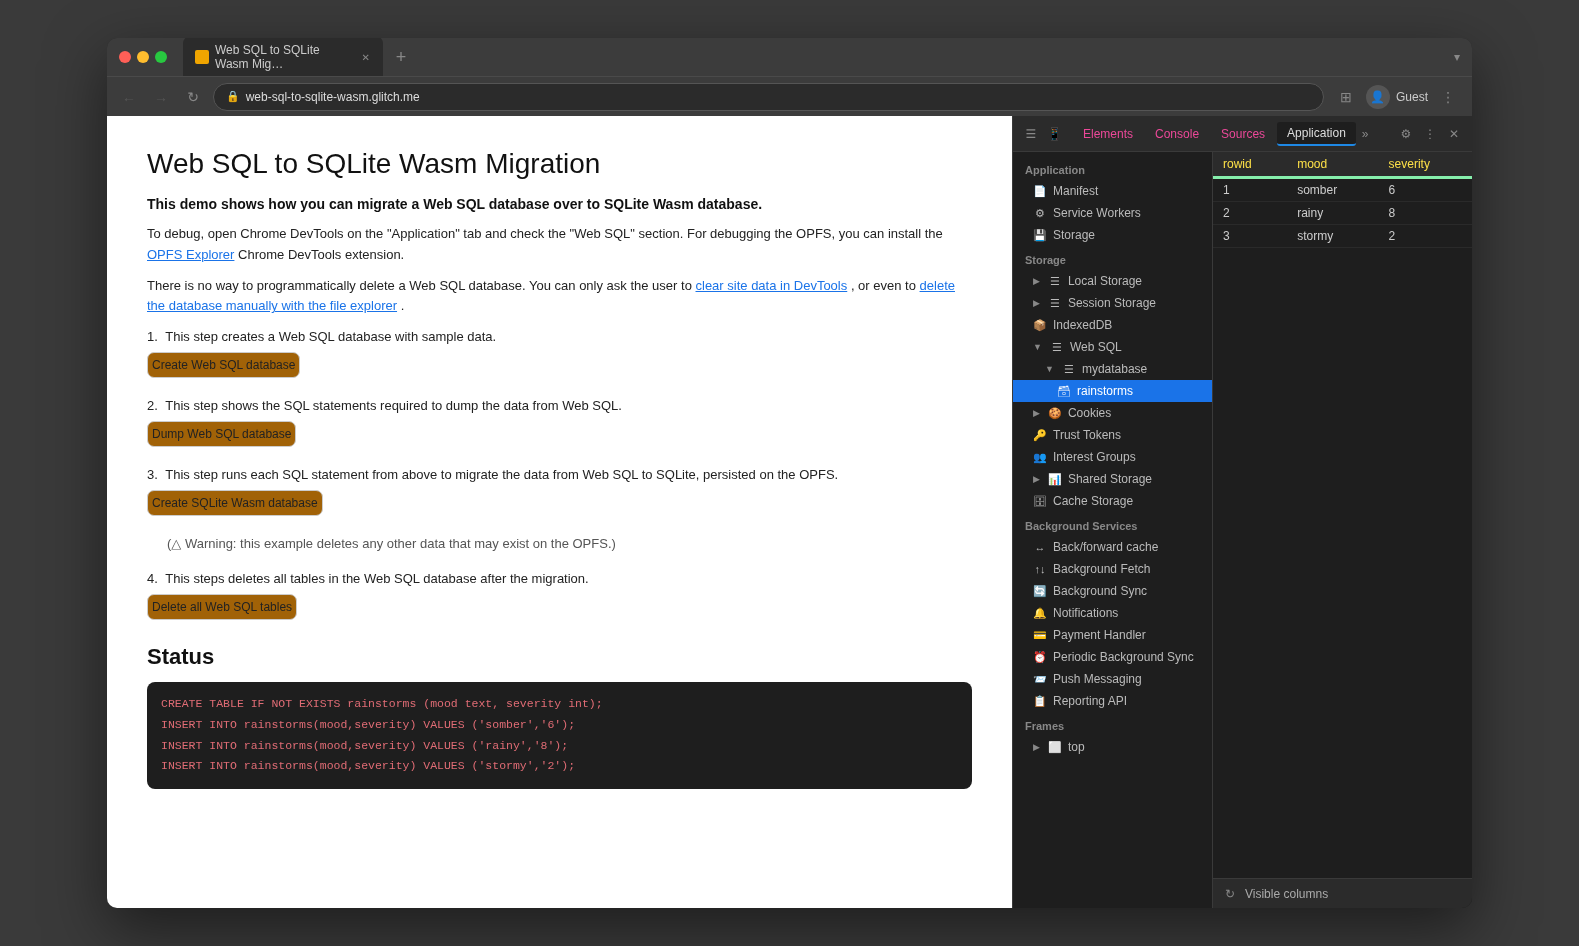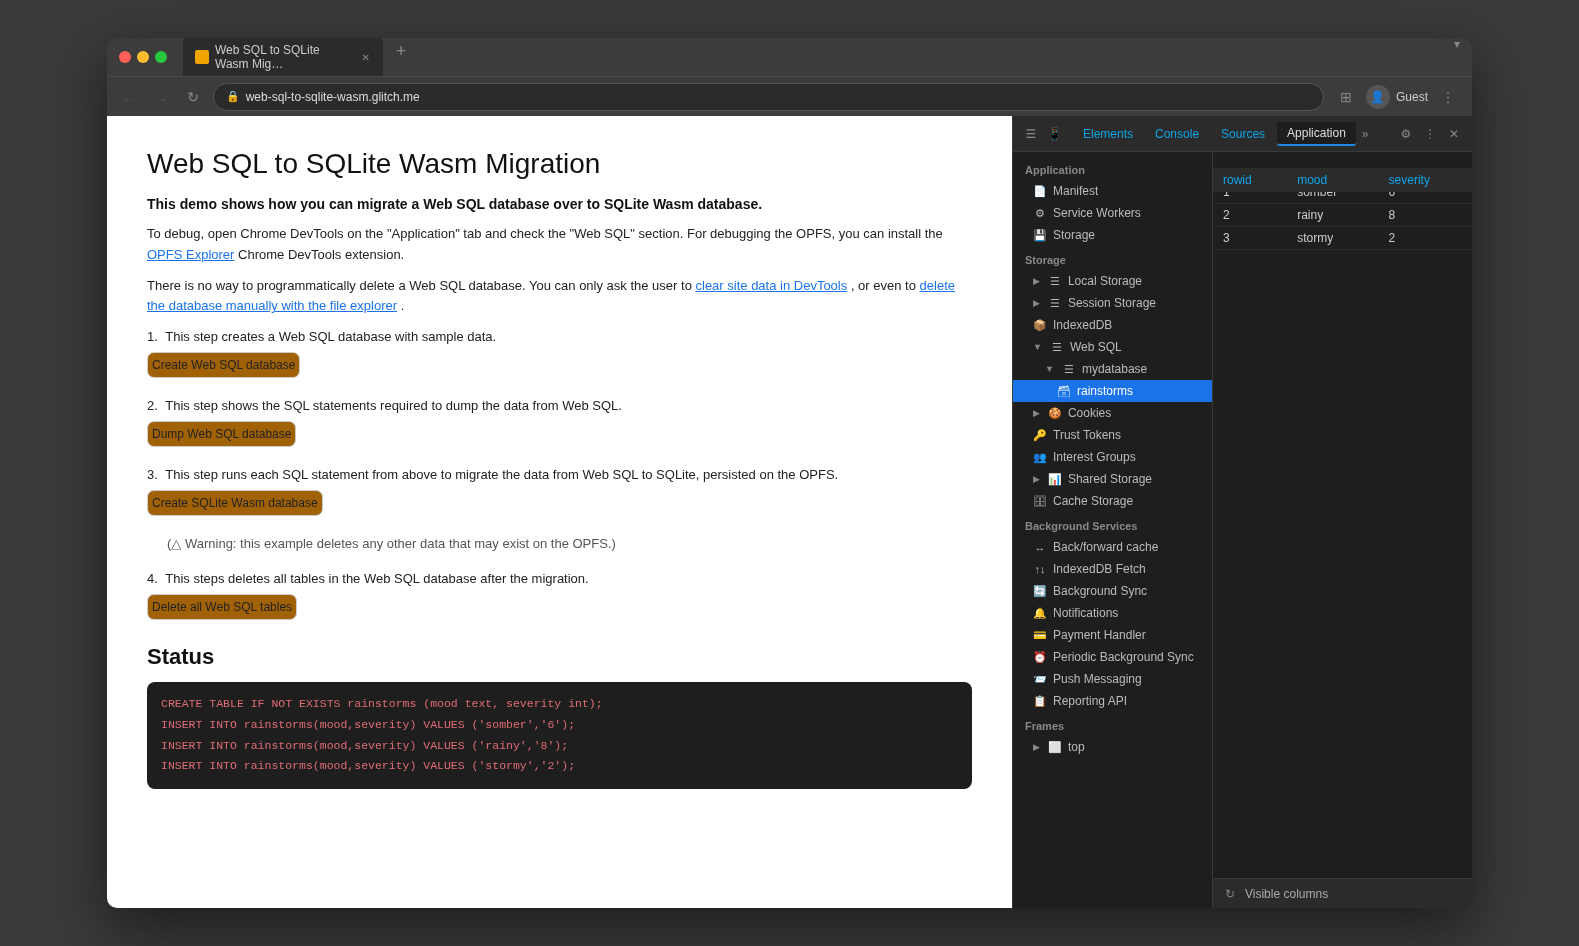--- a/index.html
+++ b/index.html
@@ -41,20 +41,21 @@
     .traffic-light {
       width: 12px;
       height: 12px;
       border-radius: 50%;
     }
     .tl-red { background: #ff5f57; }
     .tl-yellow { background: #ffbd2e; }
     .tl-green { background: #28c840; }
     .tab-bar {
       display: flex;
+      align-items: center;
       flex: 1;
       gap: 4px;
     }
     .tab {
       background: #2b2b2b;
       border-radius: 6px 6px 0 0;
       padding: 6px 12px;
       display: flex;
       align-items: center;
       gap: 6px;
@@ -295,21 +296,21 @@
       border-radius: 3px;
     }
     .devtools-tab-list {
       display: flex;
       align-items: center;
       gap: 2px;
     }
     .devtools-tab-item {
       padding: 4px 10px;
       font-size: 12px;
-      color: #0ea5e9;
+      color: #ec4899;
       cursor: pointer;
       border-radius: 3px;
       white-space: nowrap;
     }
     .devtools-tab-item.active {
       color: #ddd;
       background: #1e1e1e;
       border-bottom: 2px solid #1e88e5;
     }
     .devtools-tab-more {
@@ -404,27 +405,27 @@
       flex: 1;
       overflow: auto;
     }
     .devtools-table {
       width: 100%;
       border-collapse: collapse;
       font-size: 12px;
     }
     .devtools-table th {
       background: #2b2b2b;
-      color: #0ea5e9;
+      color: #fde047;
       text-align: left;
       padding: 5px 10px;
-      border-bottom: 5px solid #86efac;
+      border-bottom: 3px solid #86efac;
       font-weight: 500;
       position: sticky;
-      top: 16px;
+      top: 0;
       z-index: 1;
     }
     .devtools-table td {
       padding: 4px 10px;
       color: #ccc;
       border-bottom: 1px solid #2a2a2a;
     }
     .devtools-footer {
       height: 30px;
       background: #2b2b2b;
@@ -647,21 +648,21 @@
             <span>Cache Storage</span>
           </div>
 
           <div class="sidebar-section-label">Background Services</div>
           <div class="sidebar-item sidebar-group-item">
             <span class="sidebar-item-icon">↔</span>
             <span>Back/forward cache</span>
           </div>
           <div class="sidebar-item sidebar-group-item">
             <span class="sidebar-item-icon">↑↓</span>
-            <span>IndexedDB Fetch</span>
+            <span>Background Fetch</span>
           </div>
           <div class="sidebar-item sidebar-group-item">
             <span class="sidebar-item-icon">🔄</span>
             <span>Background Sync</span>
           </div>
           <div class="sidebar-item sidebar-group-item">
             <span class="sidebar-item-icon">🔔</span>
             <span>Notifications</span>
           </div>
           <div class="sidebar-item sidebar-group-item">

